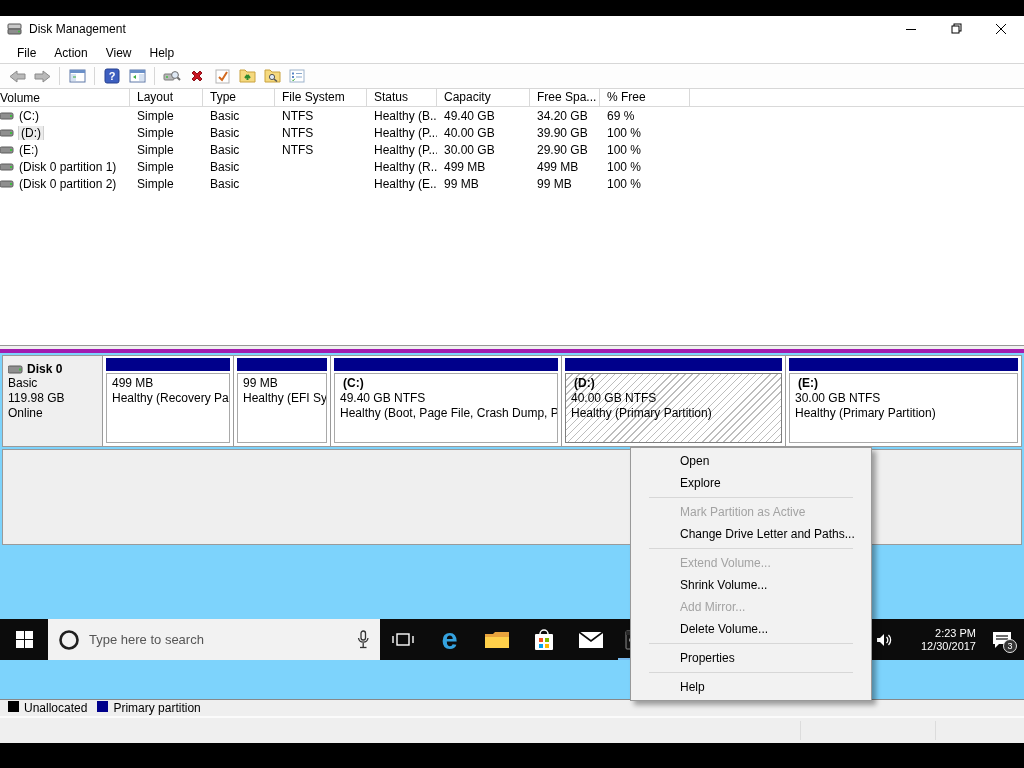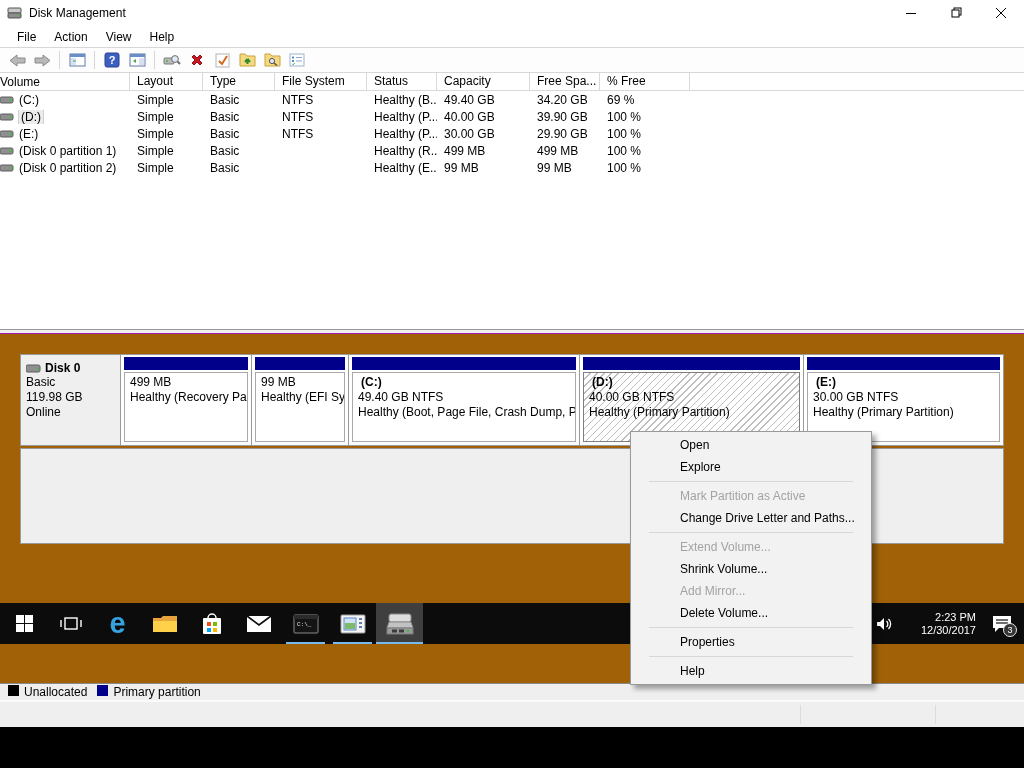--- a/index.html
+++ b/index.html
@@ -1,18 +1,18 @@
 <!DOCTYPE html>
 <html><head>
 <meta charset="utf-8">
 <style>
   * { margin:0; padding:0; box-sizing:border-box; }
   html,body { width:1024px; height:768px; overflow:hidden; }
   body { font-family:"Liberation Sans","DejaVu Sans",sans-serif; font-size:12px; color:#000; background:#000; }
-  #screen { position:relative; width:1024px; height:644px; }
+  #screen { position:relative; width:1024px; height:644px;margin-top:16px; }
 
   
   .win { position:absolute; left:0; top:0; width:1024px; height:727px; background:#fff; display:flex; flex-direction:column; }
 
   .titlebar { height:26px; background:#fff; display:flex; align-items:center; padding-left:7px; flex:none; }
   .titlebar .ticon { margin-right:6px; display:flex; }
   .titlebar .ttext { font-size:12px; }
   .wctrls { margin-left:auto; display:flex; height:100%; }
   .wbtn { width:45px; height:100%; display:flex; align-items:center; justify-content:center; color:#000; font-size:13px; }
 
@@ -31,21 +31,21 @@
   .cell { font-size:12px; padding-left:7px; white-space:nowrap; overflow:hidden; }
   .c-vol{width:130px} .c-layout{width:73px} .c-type{width:72px} .c-fs{width:92px}
   .c-status{width:70px} .c-cap{width:93px} .c-free{width:70px} .c-pct{width:90px}
   .h-fill{flex:1; border-right:none;}
   .c-vol { display:flex; align-items:center; gap:5px; padding-left:0; }
   .volsel { background:#ececec; outline:1px solid #d0d0d0; padding:0 2px; }
 
   .splitter { height:4px; background:#f0f0f0; border-top:1px solid #979797; flex:none; }
 
   
-  .graphpane { height:350px; background:#a16207; border-top:1px solid #a21caf; flex:none; padding:20px; }
+  .graphpane { height:350px; background:#7dd3fc; border-top:4px solid #a21caf; flex:none; padding:2px; }
   .diskrow { border:1px solid #9a9a9a; display:flex; margin-bottom:2px; }
   .dleft { width:100px; background:#efefef; border-right:1px solid #9a9a9a; padding:6px 5px 0 5px; flex:none; }
   .dname { font-weight:bold; font-size:12px; display:flex; align-items:center; gap:4px; }
   .dline { font-size:12px; line-height:15px; }
   .dline.gap { margin-top:14px; }
   .parts { flex:1; background:#fff; display:flex; }
   .row1 { height:92px; }
   .row2 { height:96px; }
   .part { border-right:1px solid #9a9a9a; padding:2px 3px 3px 3px; display:flex; flex-direction:column; }
   .part:last-child { border-right:none; }
@@ -413,20 +413,32 @@
 
   <div class="taskbar">
     <div class="tb start">
       <svg width="17" height="17">
           <rect x="0" y="0" width="8" height="8" fill="#fff"></rect>
           <rect x="9" y="0" width="8" height="8" fill="#fff"></rect>
           <rect x="0" y="9" width="8" height="8" fill="#fff"></rect>
           <rect x="9" y="9" width="8" height="8" fill="#fff"></rect>
         </svg>
     </div>
+    <div class="tb search">
+      <svg width="22" height="22">
+          <circle cx="11" cy="11" r="8.5" fill="none" stroke="#1f1f1f" stroke-width="2.6"></circle>
+        </svg>
+      <span class="stext">Type here to search</span>
+      <svg width="14" height="20">
+          <rect x="5" y="1" width="4.5" height="9" rx="2.2" fill="none" stroke="#333" stroke-width="1.3"></rect>
+          <path d="M2.5 8 a4.8 4.8 0 0 0 9.5 0" fill="none" stroke="#333" stroke-width="1.3"></path>
+          <line x1="7.2" y1="13" x2="7.2" y2="17" stroke="#333" stroke-width="1.3"></line>
+          <line x1="4" y1="17.5" x2="10.5" y2="17.5" stroke="#333" stroke-width="1.3"></line>
+        </svg>
+    </div>
     <div class="tb taskview">
       <svg width="22" height="18">
           <rect x="5" y="3" width="12" height="11" fill="none" stroke="#fff" stroke-width="1.4"></rect>
           <line x1="1" y1="5" x2="1" y2="12" stroke="#fff" stroke-width="1.4"></line>
           <line x1="21" y1="5" x2="21" y2="12" stroke="#fff" stroke-width="1.4"></line>
         </svg>
     </div>
 
     <div class="tb appbtn">
         <span class="edge-e">e</span>

